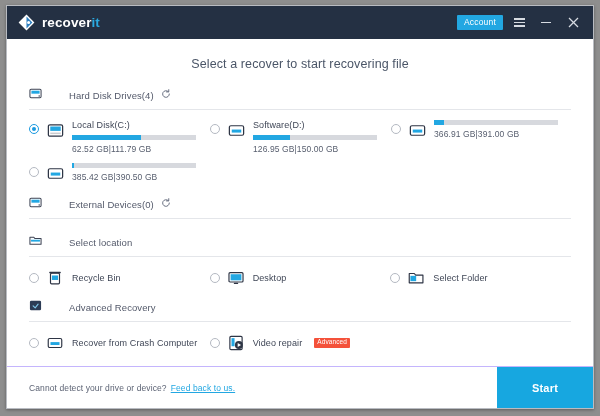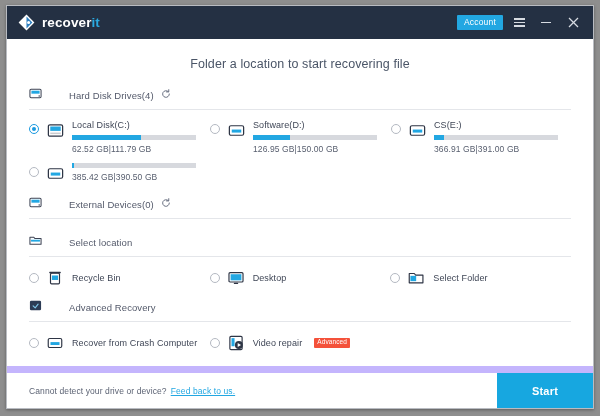--- a/index.html
+++ b/index.html
@@ -115,21 +115,21 @@
     background: #f4513a; color: #fff; font-size: 6.5px;
     padding: 1.5px 3px 2px; border-radius: 1px; margin-left: 5px;
     letter-spacing: .1px; line-height: 1; display: inline-block;
     vertical-align: middle;
   }
   .ext-spacer { height: 14px; }
 
   
   .footer {
     flex: 0 0 42px; height: 42px;
-    border-top: 7px solid #c4b5fd;
+    border-top: 1px solid #c4b5fd;
     background: #ffffff;
     display: flex; align-items: center;
     padding-left: 22px;
     position: relative;
   }
   .footer-text { font-size: 8.5px; color: #5c6374; letter-spacing: .1px; }
   .footer-link { color: #22a7e2; text-decoration: underline; cursor: pointer; }
   .start-btn {
     position: absolute; right: 0; top: 0;
     width: 96px; height: 100%;
@@ -172,21 +172,21 @@
     <div class="tb-icon">
       <svg width="11" height="11" viewBox="0 0 11 11">
         <line x1="1" y1="1" x2="10" y2="10" stroke="#d7dbe2" stroke-width="1.3"></line>
         <line x1="10" y1="1" x2="1" y2="10" stroke="#d7dbe2" stroke-width="1.3"></line>
       </svg>
     </div>
   </div>
 
   <div class="content">
 
-    <div class="page-title">Folder a location to start recovering file</div>
+    <div class="page-title">Select a recover to start recovering file</div>
 
     <div class="section-head">
       <span>
         <svg width="13" height="13" viewBox="0 0 14 14">
           <rect x="1" y="2.5" width="12" height="9" rx="1.2" fill="none" stroke="#3c4354" stroke-width="1.1"></rect>
           <rect x="2.6" y="4" width="8.8" height="3.2" fill="#22a7e2"></rect>
           <circle cx="11" cy="9.6" r="0.8" fill="#3c4354"></circle>
         </svg>
       </span>
       <span class="sh-label">Hard Disk Drives(4)</span>
@@ -237,21 +237,20 @@
 
       <div class="drive-item">
         <span class="radio"></span>
         <span class="drive-ico">
           <svg width="19" height="19" viewBox="0 0 20 20">
             <rect x="2.5" y="5" width="15" height="10" rx="1.6" fill="none" stroke="#2e3545" stroke-width="1.3"></rect>
             <rect x="5" y="9" width="10" height="3.2" fill="#22a7e2"></rect>
           </svg>
         </span>
         <div class="drive-body">
-          <div class="drive-name">CS(E:)</div>
           <div class="bar">
               <div class="fill" style="width:8%"></div>
             </div>
           <div class="drive-size">366.91 GB|391.00 GB</div>
         </div>
       </div>
 
       <div class="drive-item">
         <span class="radio"></span>
         <span class="drive-ico">

